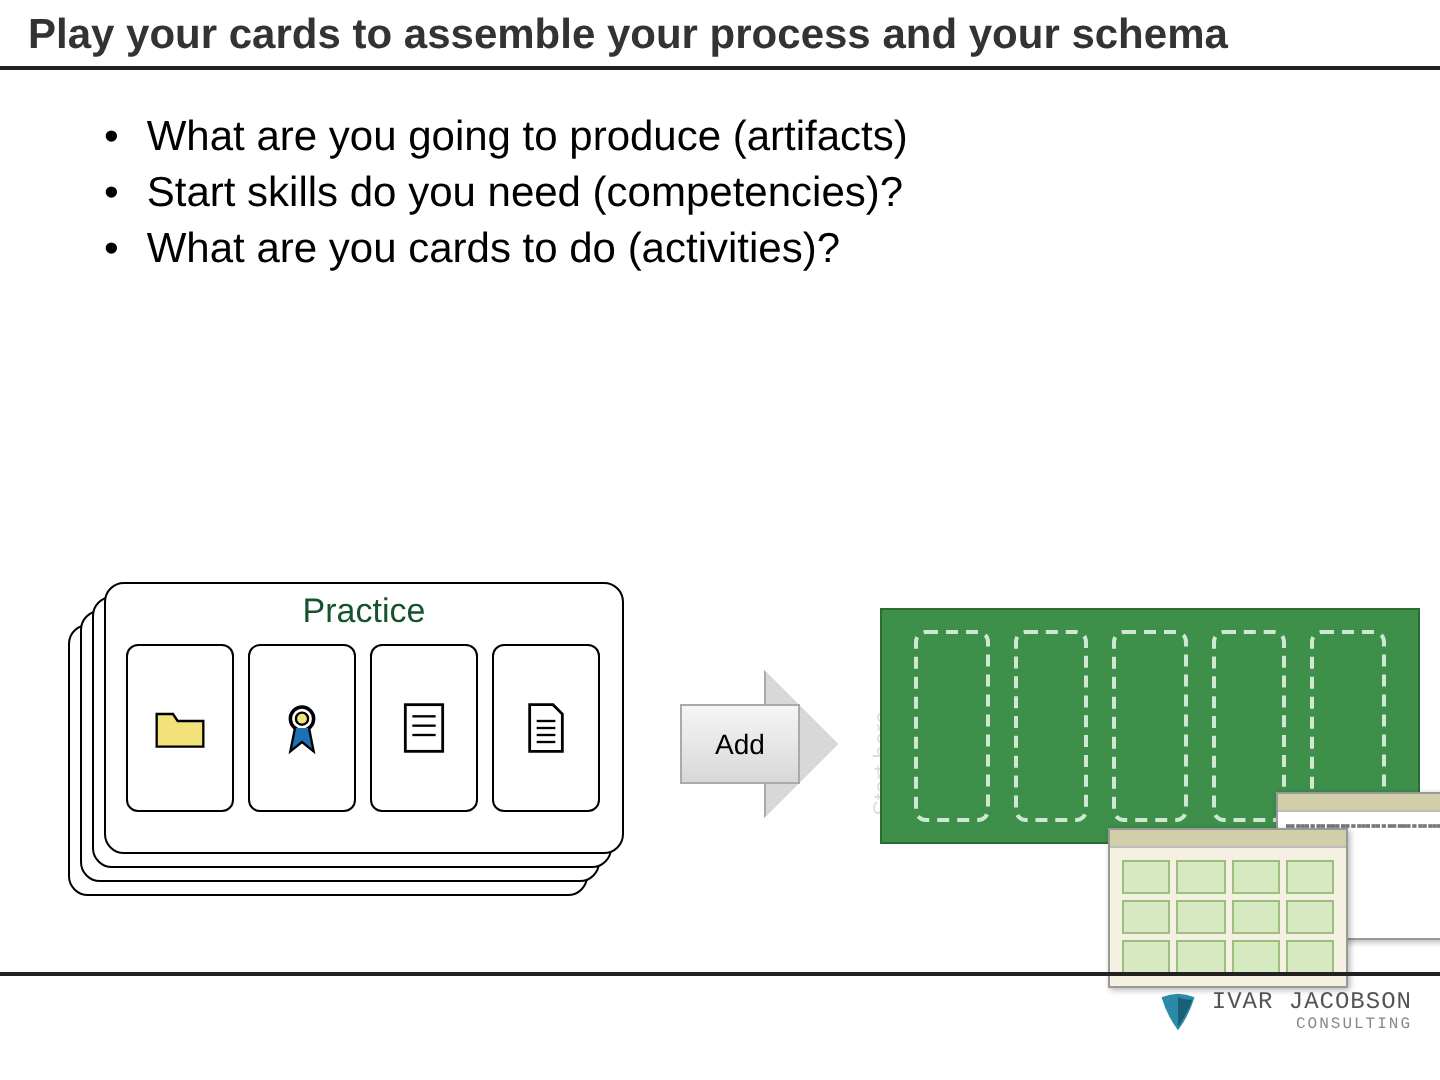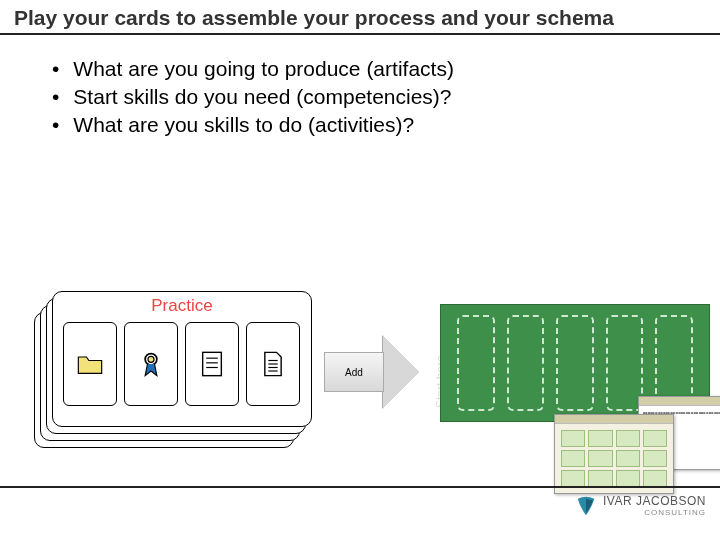--- a/index.html
+++ b/index.html
@@ -13,62 +13,62 @@
   .bullets li { font-size: 21px; color: #000; margin-bottom: 4px; list-style: none; }
   .bullets li::before { content: "•"; margin-right: 14px; }
   .diagram { position: absolute; left: 34px; top: 284px; width: 660px; height: 180px; }
   
   .practice-stack { position: absolute; left: 0; top: 0; width: 260px; height: 164px; }
   .stack-bg { position: absolute; border: 1.5px solid #000; border-radius: 10px; background: #fff; width: 260px; height: 136px; }
   .stack-bg.s1 { left: 0; top: 28px; }
   .stack-bg.s2 { left: 6px; top: 21px; }
   .stack-bg.s3 { left: 12px; top: 14px; }
   .stack-front { position: absolute; left: 18px; top: 7px; width: 260px; height: 136px; border: 1.5px solid #000; border-radius: 10px; background: #fff; }
-  .practice-label { text-align: center; font-size: 17px; padding: 4px 0 6px; color: #ef4444; }
+  .practice-label { text-align: center; font-size: 17px; padding: 4px 0 6px; color: #14532d; }
   .mini-cards { display: flex; gap: 7px; padding: 0 10px; }
   .mini { width: 54px; height: 84px; border: 1.5px solid #000; border-radius: 6px; background: #fff; display: flex; align-items: center; justify-content: center; }
   .mini svg { width: 28px; height: 28px; }
   
   .arrow { position: absolute; left: 290px; top: 42px; width: 100px; height: 90px; }
-  .arrow-body { position: absolute; left: 0; top: 26px; width: 60px; height: 40px; background: linear-gradient(to bottom, #f5f5f5, #d8d8d8); border: 1px solid #aaa; display: flex; align-items: center; justify-content: center; font-size: 10px; color: #000; }
+  .arrow-body { position: absolute; left: 16px; top: 26px; width: 60px; height: 40px; background: linear-gradient(to bottom, #f5f5f5, #d8d8d8); border: 1px solid #aaa; display: flex; align-items: center; justify-content: center; font-size: 14px; color: #000; }
   .arrow-head { position: absolute; left: 59px; top: 10px; width: 0; height: 0; border-top: 36px solid transparent; border-bottom: 36px solid transparent; border-left: 36px solid #d8d8d8; }
   .arrow-head::before { content:""; position:absolute; left:-37px; top:-37px; width:0;height:0; border-top:37px solid transparent; border-bottom:37px solid transparent; border-left:37px solid #aaa; z-index:-1;}
   
   .board { position: absolute; left: 406px; top: 20px; width: 270px; height: 118px; background: #3d8f4a; border: 1px solid #2c6b36; }
   .start-label, .finish-label { position: absolute; font-size: 12px; color: #ddd; transform: rotate(-90deg); transform-origin: left top; white-space: nowrap; }
   .start-label { left: 400px; top: 124px; }
   .slots { display: flex; gap: 12px; padding: 10px 16px; height: 100%; }
   .slot { flex: 1; border: 2px dashed #cfe8d2; border-radius: 6px; }
   
   .thumb { position: absolute; border: 1px solid #999; background: #f4f0e2; box-shadow: 1px 1px 3px rgba(0,0,0,0.3); }
   .thumb1 { left: 520px; top: 130px; width: 120px; height: 80px; }
   .thumb2 { left: 604px; top: 112px; width: 90px; height: 74px; background: #eef; }
   .thumb .bar { height: 9px; background: #d2cfa8; border-bottom:1px solid #bbb; }
   .thumb .grid { display:grid; grid-template-columns: repeat(4,1fr); grid-template-rows: repeat(3,1fr); gap:3px; padding:6px; height: calc(100% - 9px);}
   .thumb .grid div { background:#d6e9c0; border:1px solid #9cbf7f; }
   .thumb2 .inner { padding:4px; font-size:3px; color:#777; line-height:4px; height:calc(100% - 9px); overflow:hidden; background:#fff; }
   
-  .footer-logo { position: absolute; right: 14px; top: 494px; display: flex; align-items: center; gap: 6px; }
+  .footer-logo { position: absolute; right: 14px; top: 494px; display: flex; align-items: center; gap: 6px; font-family: Liberation Mono, monospace; }
   .logo-mark svg { width: 22px; height: 22px; display:block; }
   .logo-text { font-size: 12px; color: #555; letter-spacing: 0.5px; }
   .logo-text .sub { font-size: 8px; color: #888; letter-spacing: 1px; display:block; text-align:right; }
 </style>
 </head>
 <body>
 
 <div class="slide">
   <div class="title-bar">
     <div class="title">Play your cards to assemble your process and your schema</div>
   </div>
   <hr class="hr-top">
 
   <ul class="bullets">
     <li>What are you going to produce (artifacts)</li>
     <li>Start skills do you need (competencies)?</li>
-    <li>What are you skills to do (activities)?</li>
+    <li>What are you cards to do (activities)?</li>
   </ul>
 
   <div class="diagram">
     <div class="practice-stack">
       <div class="stack-bg s1"></div>
       <div class="stack-bg s2"></div>
       <div class="stack-bg s3"></div>
       <div class="stack-front">
         <div class="practice-label">Practice</div>
         <div class="mini-cards">

